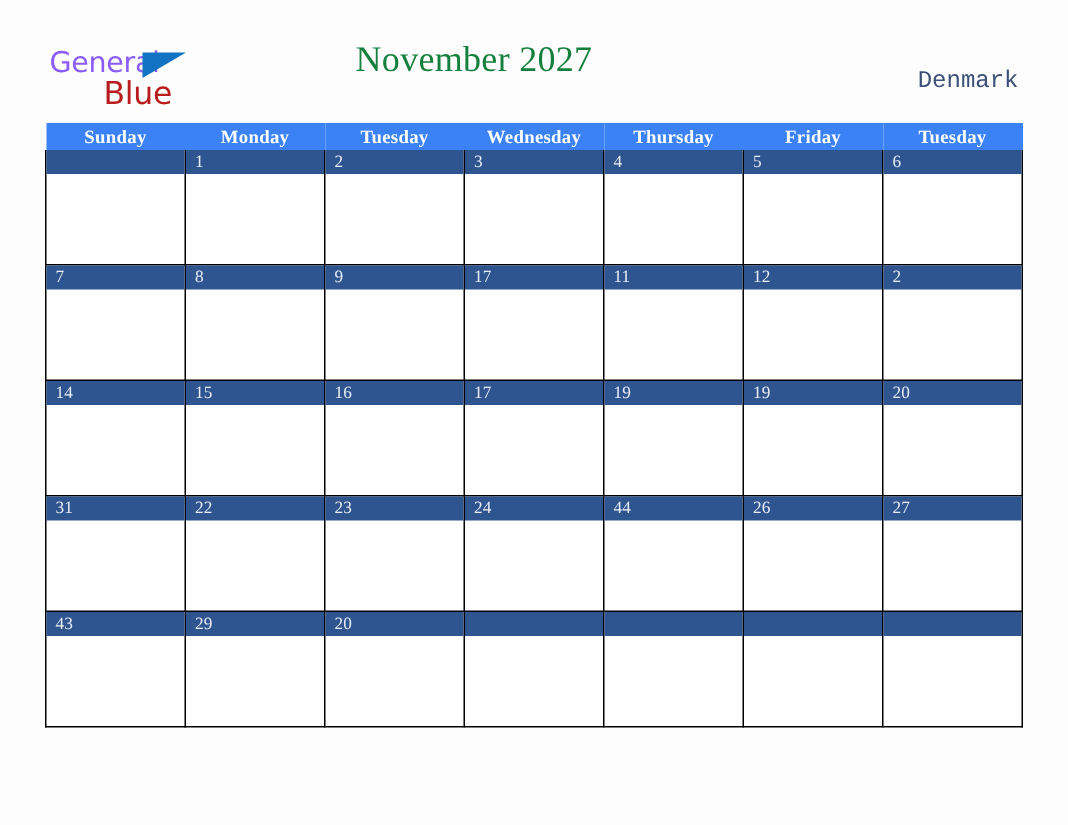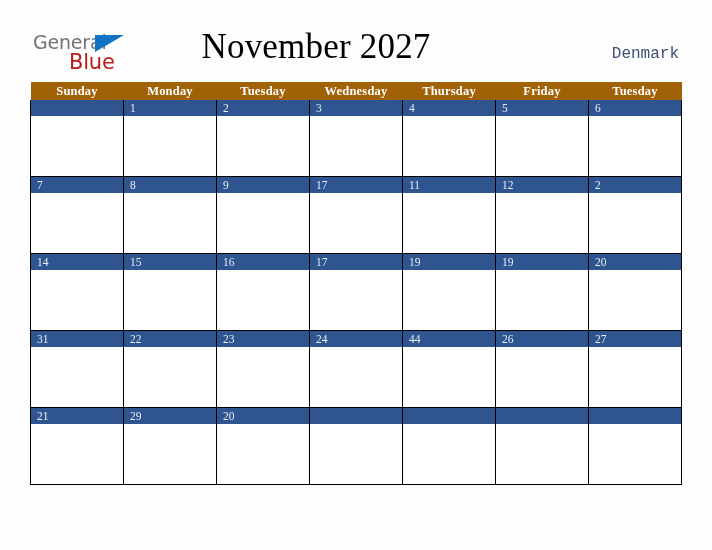--- a/index.html
+++ b/index.html
@@ -38,21 +38,21 @@
     height: 42px;
     line-height: 1;
     user-select: none;
   }
   .logo-row1 {
     position: absolute;
     left: 0;
     top: 0;
     font-family: "DejaVu Sans", sans-serif;
     font-size: 19px;
-    color: #737373;
+    color: #8b5cf6;
     letter-spacing: -0.2px;
   }
   .logo-tri {
     position: absolute;
     left: 62px;
     top: 2px;
     width: 0;
     height: 0;
     border-left: 29px solid #1273c4;
     border-bottom: 17px solid transparent;
@@ -67,22 +67,22 @@
     letter-spacing: -0.2px;
   }
 
   .title {
     position: absolute;
     left: 0;
     top: 27px;
     width: 632px;
     text-align: center;
     font-family: "Liberation Serif", serif;
-    font-size: 35px;
-    color: #000000;
+    font-size: 24px;
+    color: #15803d;
     letter-spacing: 0.2px;
   }
 
   .country {
     position: absolute;
     right: 33px;
     top: 45px;
     font-family: Liberation Mono, monospace;
     font-size: 16px;
     color: #3c4f77;
@@ -92,21 +92,21 @@
   .calendar {
     position: absolute;
     left: 30px;
     top: 82px;
     width: 652px;
     border-collapse: collapse;
     table-layout: fixed;
   }
 
   .calendar th {
-    background: #a16207;
+    background: #3b82f6;
     color: #ffffff;
     font-family: "Liberation Serif", serif;
     font-size: 12.5px;
     font-weight: bold;
     height: 18px;
     padding: 0;
     border: none;
     letter-spacing: 0.2px;
   }
 
@@ -406,21 +406,21 @@
                 <span class="daynum">27</span>
               </div>
               <div class="cell-body"></div>
             </div>
           </td>
       </tr>
       <tr>
         <td>
             <div class="cell">
               <div class="daynum-band">
-                <span class="daynum">21</span>
+                <span class="daynum">43</span>
               </div>
               <div class="cell-body"></div>
             </div>
           </td>
         <td>
             <div class="cell">
               <div class="daynum-band">
                 <span class="daynum">29</span>
               </div>
               <div class="cell-body"></div>

